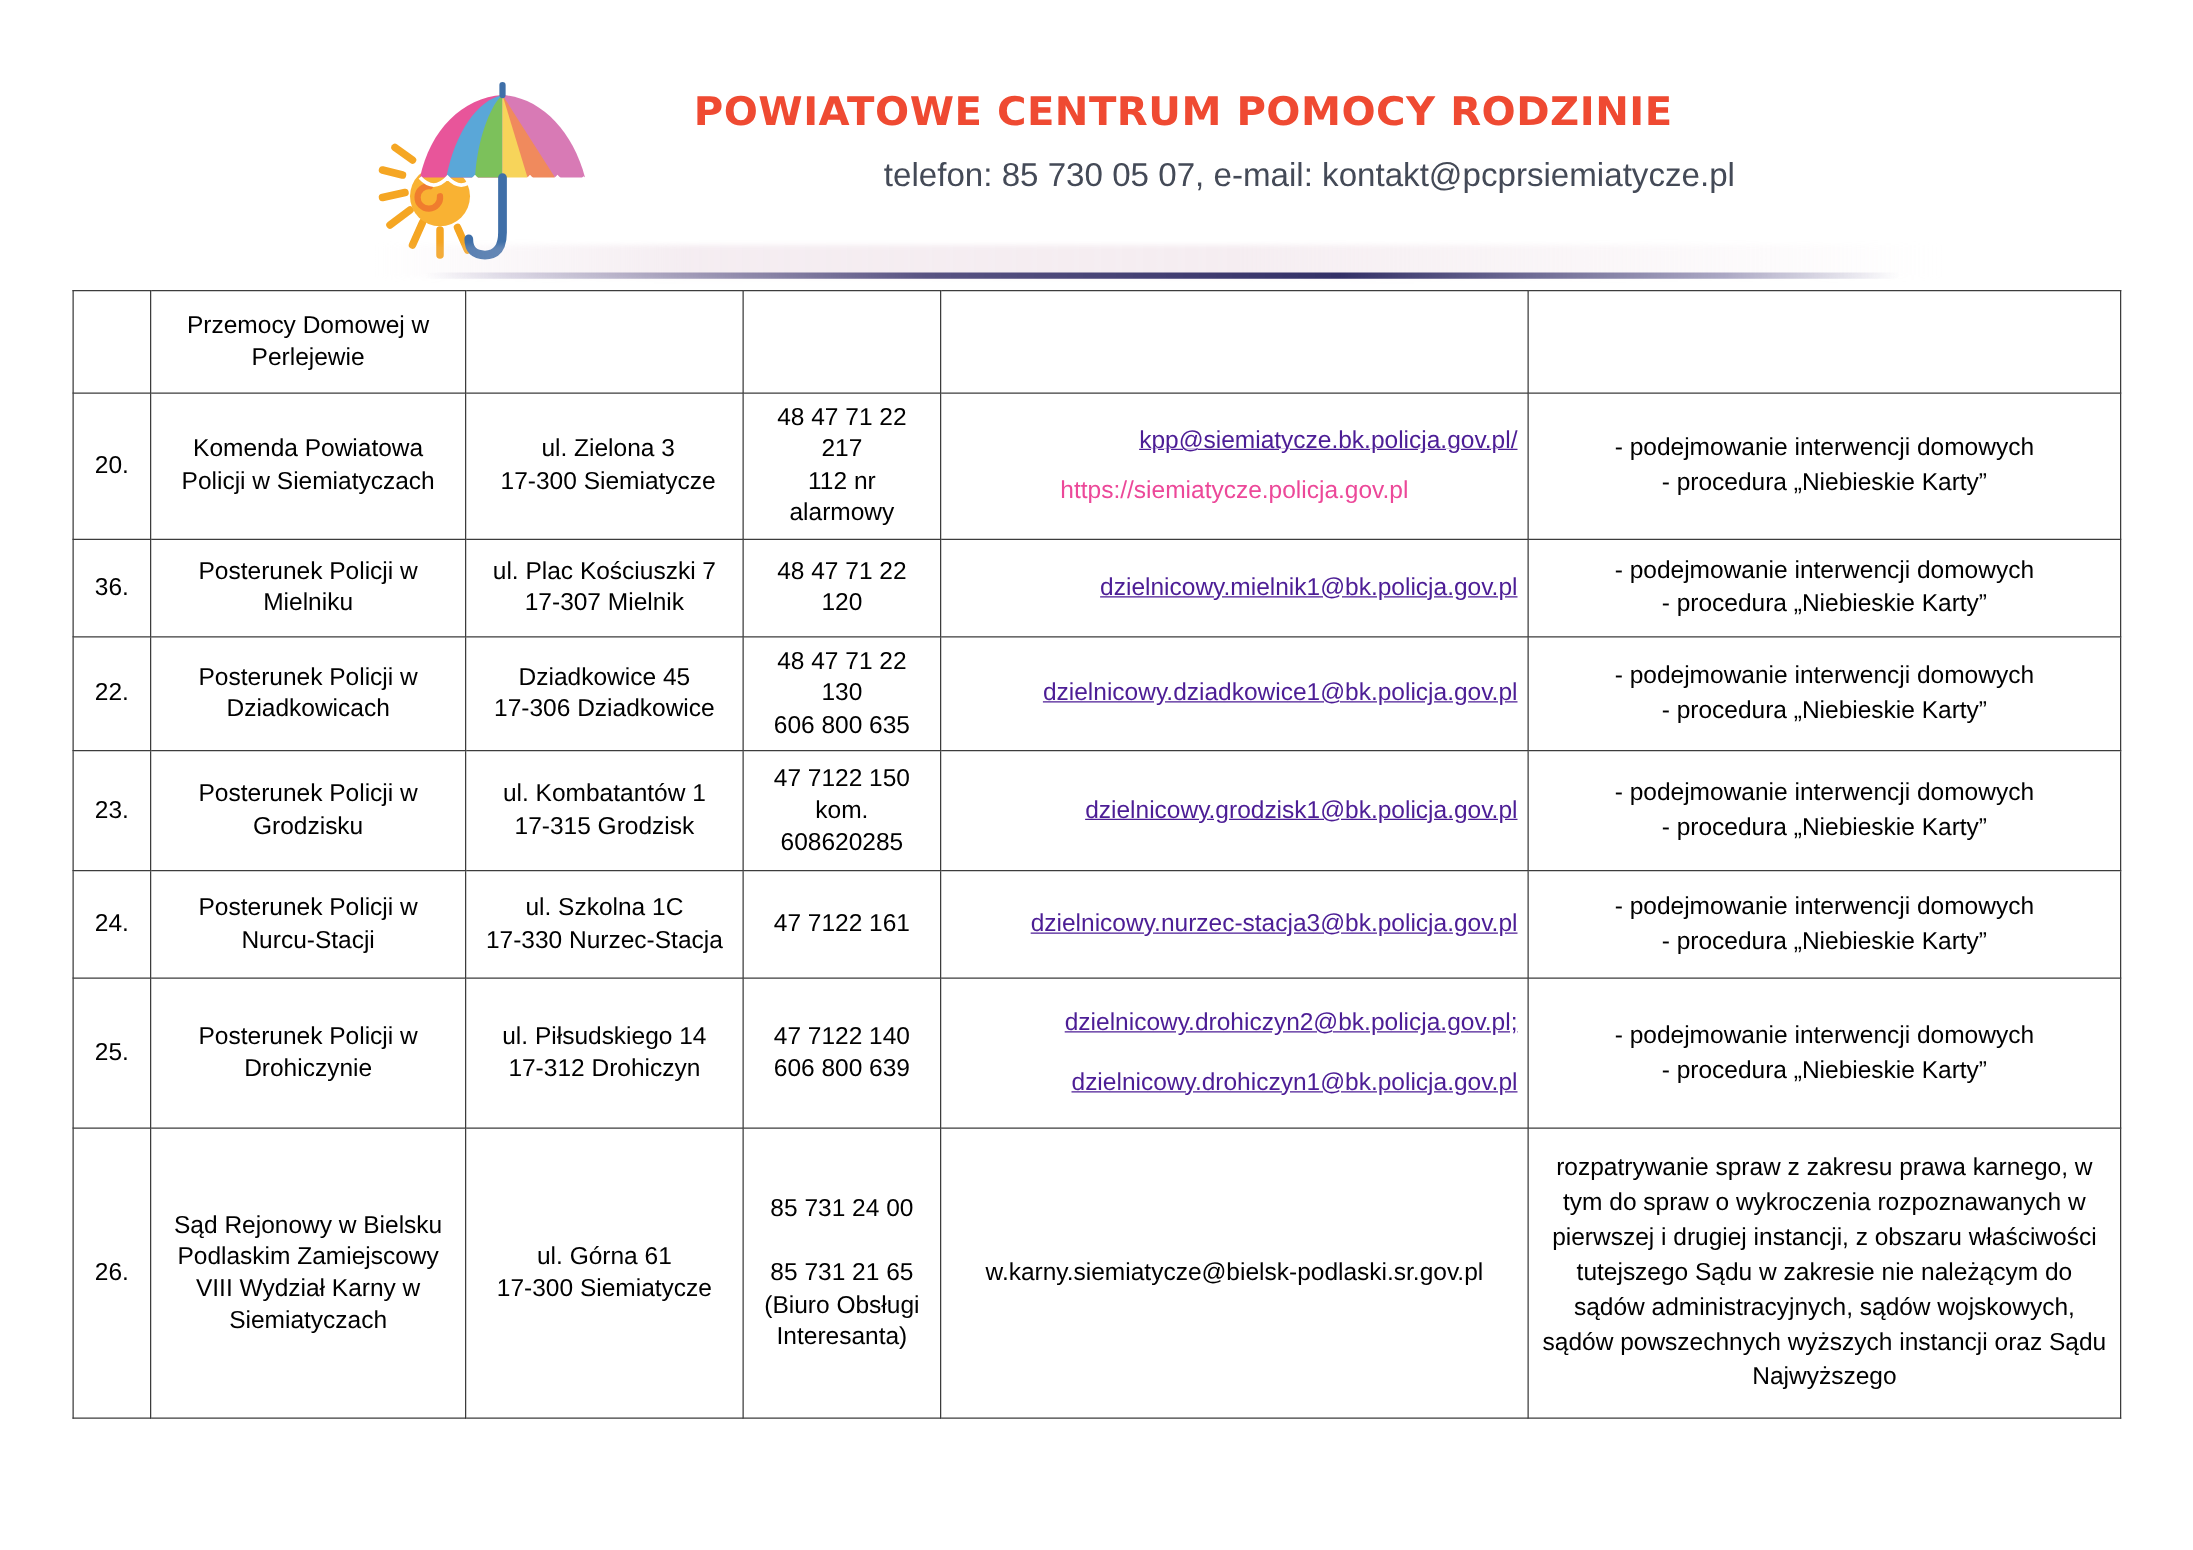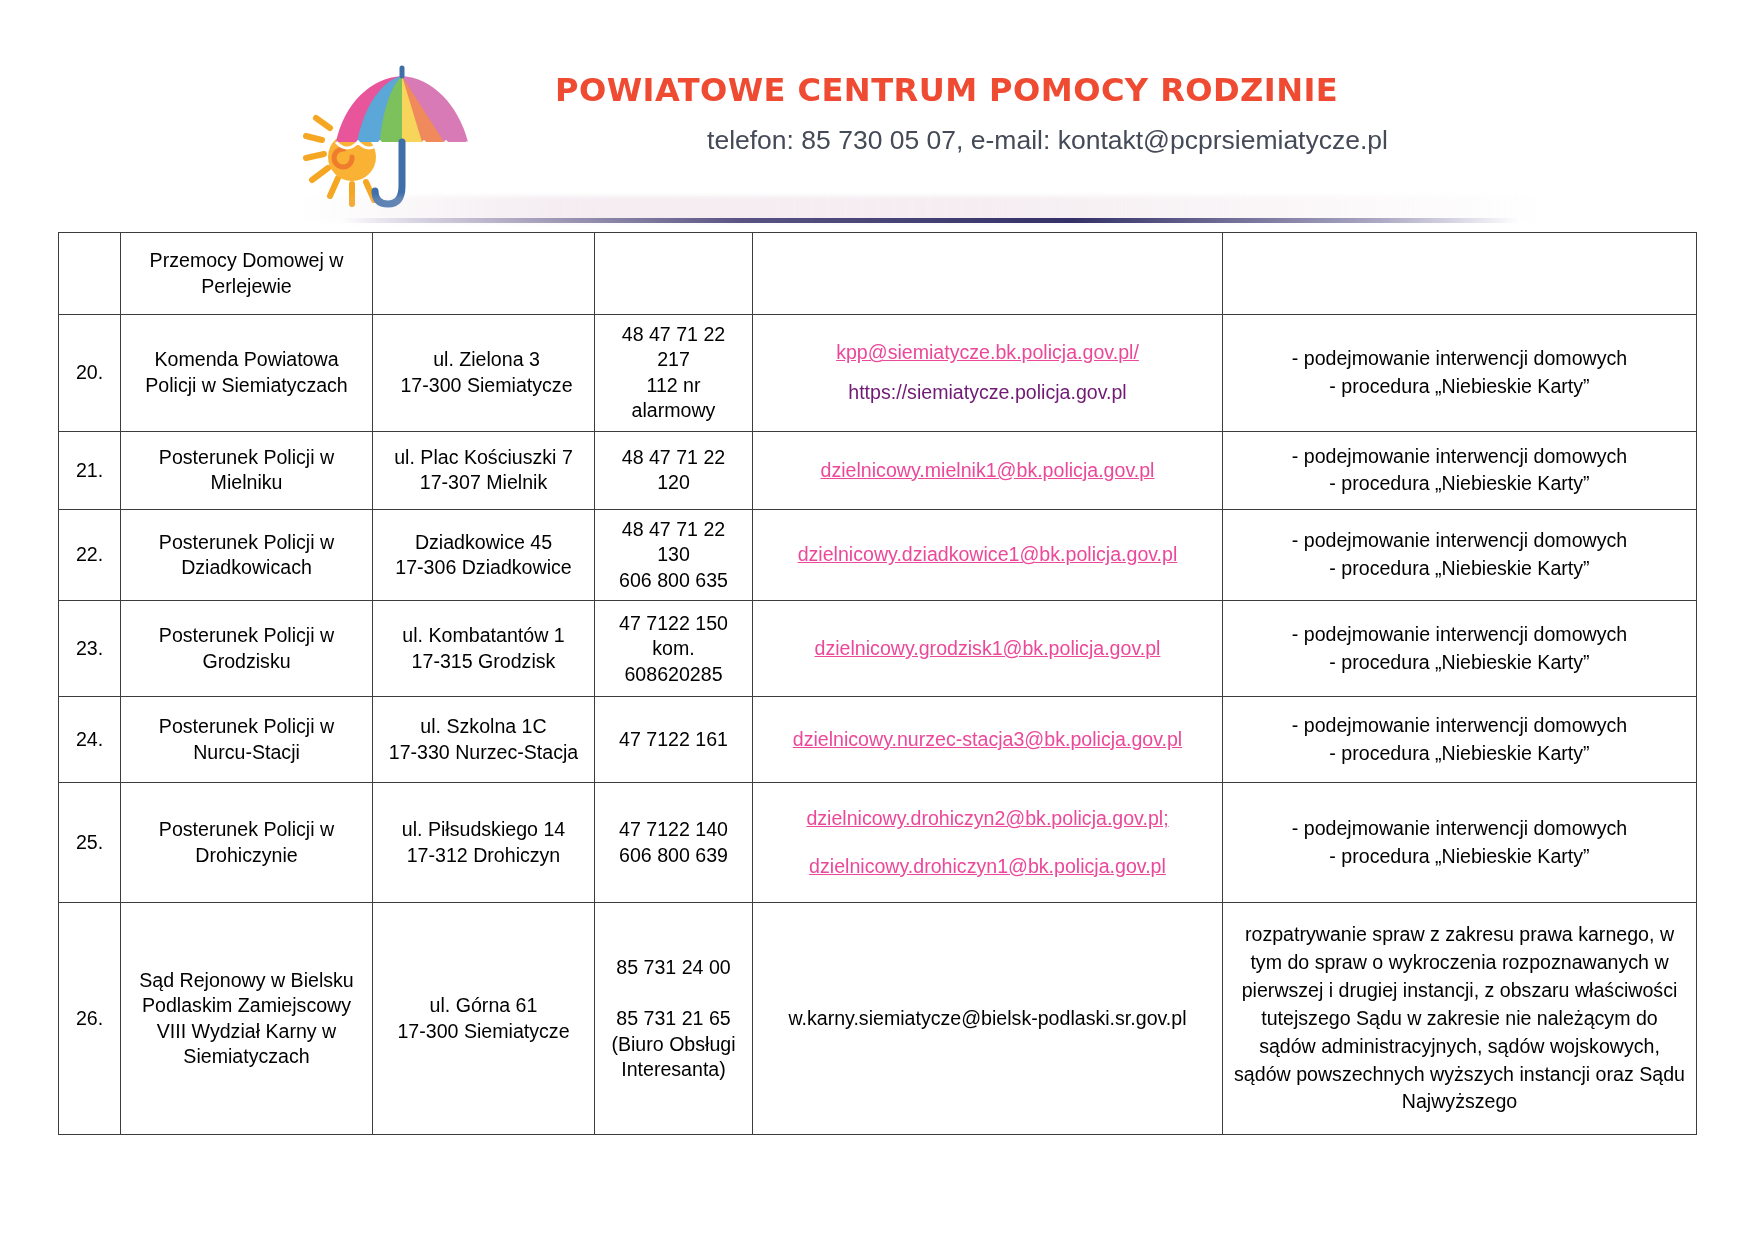--- a/index.html
+++ b/index.html
@@ -117,29 +117,30 @@
   .c-task  { width: 474px; }
 
   td.task {
     text-align: left;
     vertical-align: top;
     padding: 9px 10px 9px 12px;
     line-height: 1.42;
   }
 
   .mail-link {
-    color: #ec4899;
+    color: #4c1d95;
     text-decoration: underline;
     display: block;
     margin: 3px 0;
     font-size: 19.6px;
     cursor: pointer;
+    text-align: right;
   }
   .plain-url {
-    color: #701a75;
+    color: #ec4899;
     display: block;
     margin: 14px 0 3px 0;
     font-size: 19.6px;
   }
   .mail-stack { display: block; }
   .mail-stack .mail-link:first-child { margin-bottom: 22px; }
 
   .task-line { display: block; white-space: nowrap; }
   .para { display: block; }
 </style>
@@ -231,21 +232,21 @@
       <span class="mail-link">kpp@siemiatycze.bk.policja.gov.pl/</span>
       <span class="plain-url">https://siemiatycze.policja.gov.pl</span>
     </td>
     <td class="task">
       <span class="task-line">- podejmowanie interwencji domowych</span>
       <span class="task-line">- procedura „Niebieskie Karty”</span>
     </td>
   </tr>
 
   <tr style="height:78px">
-    <td>21.</td>
+    <td>36.</td>
     <td class="ml">
       <span>Posterunek Policji w Mielniku</span>
     </td>
     <td class="ml" style="white-space: pre-line;">ul. Plac Kościuszki 7
 17-307 Mielnik</td>
     <td>48 47 71 22 120</td>
     <td>
       <span class="mail-link">dzielnicowy.mielnik1@bk.policja.gov.pl</span>
     </td>
     <td class="task">

